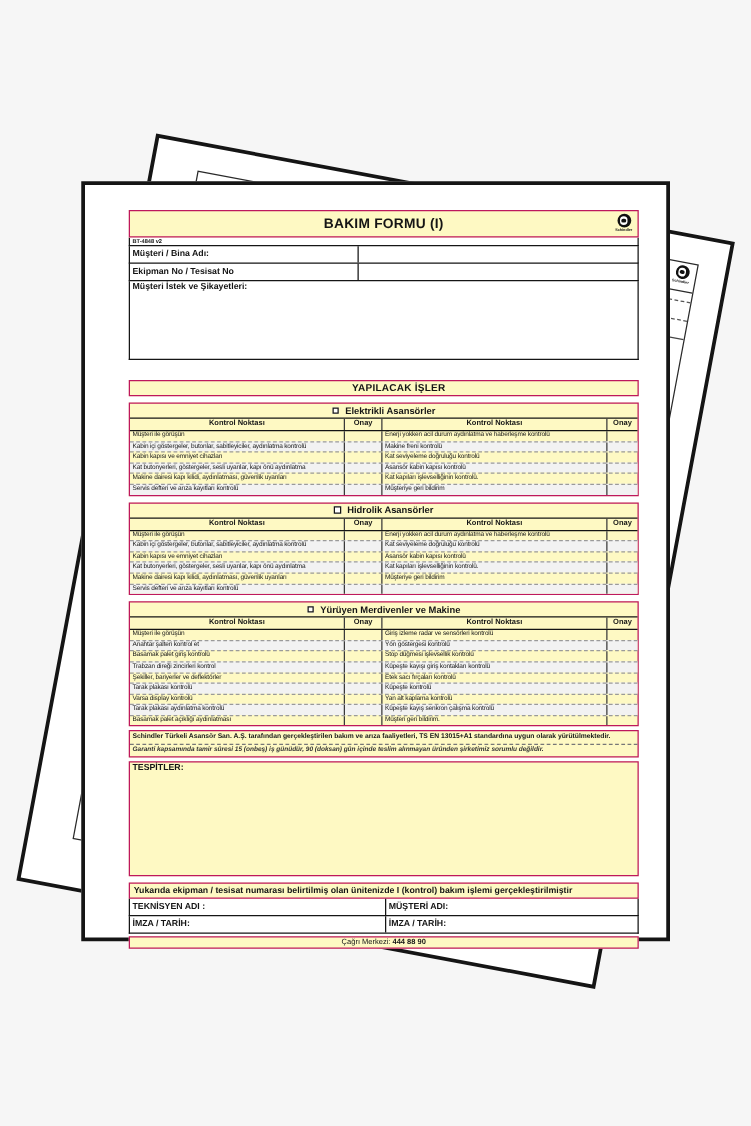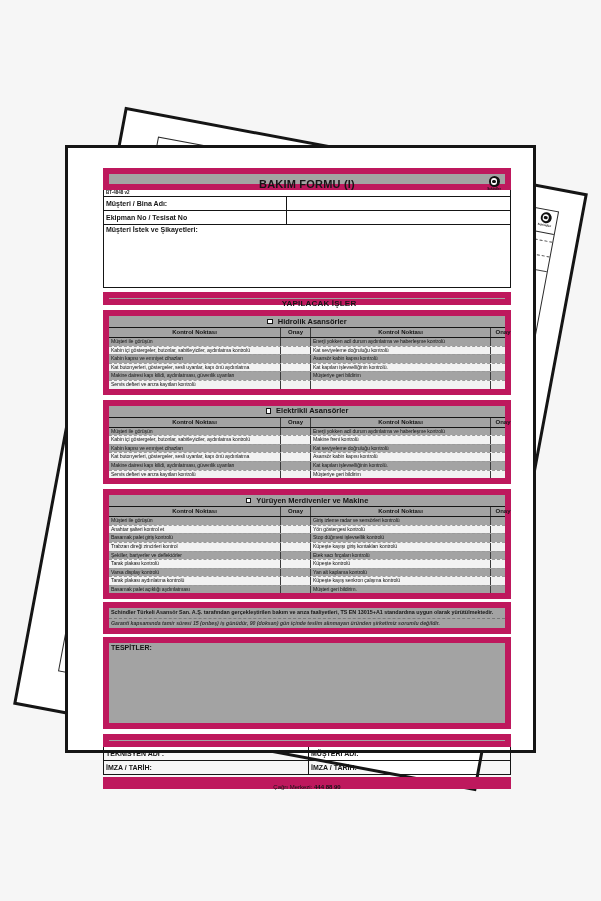--- a/index.html
+++ b/index.html
@@ -24,31 +24,31 @@
   .logo{position:absolute;right:3px;top:2px;width:16px;text-align:center;}
   .logo-disc{width:11px;height:11px;margin:0 auto;border-radius:50%;background:#111;
              display:flex;align-items:center;justify-content:center;}
   .logo-ring{width:6.5px;height:6.5px;border-radius:50%;background:#fff;
              display:flex;align-items:center;justify-content:center;}
   .logo-core{width:3.5px;height:3.5px;border-radius:50%;background:#111;}
   .logo-word{font-size:3px;line-height:3px;font-weight:bold;margin-top:1px;letter-spacing:0;}
 
   
   .form{position:absolute;left:35px;top:20px;width:408px;box-sizing:border-box;font-size:7px;}
-  .box{border:6px solid #be185d;box-sizing:border-box;background:#a3a3a3;}
+  .box{border:1px solid #be185d;box-sizing:border-box;background:#fef9c3;}
   .title-box{position:relative;height:22px;}
   .form-title{text-align:center;font-weight:bold;font-size:11px;line-height:21px;letter-spacing:.2px;}
   .version-row{height:7px;border:1px solid #151515;border-top:none;box-sizing:border-box;
                font-size:4.5px;font-weight:bold;line-height:6px;padding-left:2px;}
   .field-row{display:grid;grid-template-columns:182px 1fr;height:14px;border:1px solid #151515;border-top:none;box-sizing:border-box;}
   .field-row .lbl{font-weight:bold;font-size:7px;line-height:13px;padding-left:2px;white-space:nowrap;}
   .field-row .inp{border-left:1px solid #151515;}
   .complaints-box{height:63px;border:1px solid #151515;border-top:none;box-sizing:border-box;}
   .complaints-box .lbl{font-weight:bold;font-size:7px;padding:1px 0 0 2px;}
-  .tasks-bar{margin-top:4px;height:13px;text-align:center;font-weight:bold;font-size:8px;line-height:12px;letter-spacing:.2px;padding-left:24px;}
+  .tasks-bar{margin-top:16px;height:13px;text-align:center;font-weight:bold;font-size:8px;line-height:12px;letter-spacing:.2px;padding-left:24px;}
 
   .section{margin-top:5px;}
   .sechdr{height:11px;display:flex;align-items:center;justify-content:center;gap:5px;border-bottom:1px solid #151515;}
   .sechdr .cb{width:5.5px;height:5.5px;border:1px solid #151515;box-sizing:border-box;background:#fff;display:inline-block;}
   .sechdr .st{font-weight:bold;font-size:7.5px;line-height:10px;}
   .grid4{display:grid;grid-template-columns:171px 30px 180px 25px;}
   .colhdr{height:9px;border-bottom:1px solid #151515;}
   .colhdr .hc{font-weight:bold;font-size:6px;line-height:9px;text-align:center;overflow:hidden;white-space:nowrap;}
   .colhdr .hc + .hc{border-left:1px solid #3a3a3a;}
   .srow{height:7.6px;}
@@ -124,114 +124,114 @@
 
       <div class="complaints-box">
         <div class="lbl">Müşteri İstek ve Şikayetleri:</div>
       </div>
 
       <div class="box tasks-bar">YAPILACAK İŞLER</div>
 
       <div class="box section">
         <div class="sechdr">
           <span class="cb"></span>
-          <span class="st">Hidrolik Asansörler</span>
+          <span class="st">Elektrikli Asansörler</span>
         </div>
         <div class="colhdr grid4">
           <div class="hc">Kontrol Noktası</div>
           <div class="hc">Onay</div>
           <div class="hc">Kontrol Noktası</div>
           <div class="hc">Onay</div>
         </div>
         <div class="rows">
           <div class="srow grid4">
               <div class="c k">Müşteri ile görüşün</div>
               <div class="c o"></div>
               <div class="c k">Enerji yokken acil durum aydınlatma ve haberleşme kontrolü</div>
               <div class="c o"></div>
             </div>
           <div class="srow grid4">
               <div class="c k">Kabin içi göstergeler, butonlar, sabitleyiciler, aydınlatma kontrolü</div>
               <div class="c o"></div>
+              <div class="c k">Makine freni kontrolü</div>
+              <div class="c o"></div>
+            </div>
+          <div class="srow grid4">
+              <div class="c k">Kabin kapısı ve emniyet cihazları</div>
+              <div class="c o"></div>
               <div class="c k">Kat seviyeleme doğruluğu kontrolü</div>
               <div class="c o"></div>
             </div>
           <div class="srow grid4">
-              <div class="c k">Kabin kapısı ve emniyet cihazları</div>
+              <div class="c k">Kat butonyerleri, göstergeler, sesli uyarılar, kapı önü aydınlatma</div>
               <div class="c o"></div>
               <div class="c k">Asansör kabin kapısı kontrolü</div>
               <div class="c o"></div>
             </div>
           <div class="srow grid4">
-              <div class="c k">Kat butonyerleri, göstergeler, sesli uyarılar, kapı önü aydınlatma</div>
+              <div class="c k">Makine dairesi kapı kilidi, aydınlatması, güvenlik uyarıları</div>
               <div class="c o"></div>
               <div class="c k">Kat kapıları işlevselliğinin kontrolü.</div>
               <div class="c o"></div>
             </div>
           <div class="srow grid4">
-              <div class="c k">Makine dairesi kapı kilidi, aydınlatması, güvenlik uyarıları</div>
+              <div class="c k">Servis defteri ve arıza kayıtları kontrolü</div>
               <div class="c o"></div>
               <div class="c k">Müşteriye geri bildirim</div>
-              <div class="c o"></div>
-            </div>
-          <div class="srow grid4">
-              <div class="c k">Servis defteri ve arıza kayıtları kontrolü</div>
-              <div class="c o"></div>
-              <div class="c k"></div>
               <div class="c o"></div>
             </div>
         </div>
       </div>
 
       <div class="box section">
         <div class="sechdr">
           <span class="cb"></span>
-          <span class="st">Elektrikli Asansörler</span>
+          <span class="st">Hidrolik Asansörler</span>
         </div>
         <div class="colhdr grid4">
           <div class="hc">Kontrol Noktası</div>
           <div class="hc">Onay</div>
           <div class="hc">Kontrol Noktası</div>
           <div class="hc">Onay</div>
         </div>
         <div class="rows">
           <div class="srow grid4">
               <div class="c k">Müşteri ile görüşün</div>
               <div class="c o"></div>
               <div class="c k">Enerji yokken acil durum aydınlatma ve haberleşme kontrolü</div>
               <div class="c o"></div>
             </div>
           <div class="srow grid4">
               <div class="c k">Kabin içi göstergeler, butonlar, sabitleyiciler, aydınlatma kontrolü</div>
               <div class="c o"></div>
-              <div class="c k">Makine freni kontrolü</div>
+              <div class="c k">Kat seviyeleme doğruluğu kontrolü</div>
               <div class="c o"></div>
             </div>
           <div class="srow grid4">
               <div class="c k">Kabin kapısı ve emniyet cihazları</div>
               <div class="c o"></div>
-              <div class="c k">Kat seviyeleme doğruluğu kontrolü</div>
+              <div class="c k">Asansör kabin kapısı kontrolü</div>
               <div class="c o"></div>
             </div>
           <div class="srow grid4">
               <div class="c k">Kat butonyerleri, göstergeler, sesli uyarılar, kapı önü aydınlatma</div>
               <div class="c o"></div>
-              <div class="c k">Asansör kabin kapısı kontrolü</div>
+              <div class="c k">Kat kapıları işlevselliğinin kontrolü.</div>
               <div class="c o"></div>
             </div>
           <div class="srow grid4">
               <div class="c k">Makine dairesi kapı kilidi, aydınlatması, güvenlik uyarıları</div>
               <div class="c o"></div>
-              <div class="c k">Kat kapıları işlevselliğinin kontrolü.</div>
+              <div class="c k">Müşteriye geri bildirim</div>
               <div class="c o"></div>
             </div>
           <div class="srow grid4">
               <div class="c k">Servis defteri ve arıza kayıtları kontrolü</div>
               <div class="c o"></div>
-              <div class="c k">Müşteriye geri bildirim</div>
+              <div class="c k"></div>
               <div class="c o"></div>
             </div>
         </div>
       </div>
 
       <div class="box section">
         <div class="sechdr">
           <span class="cb"></span>
           <span class="st">Yürüyen Merdivenler ve Makine</span>
         </div>

